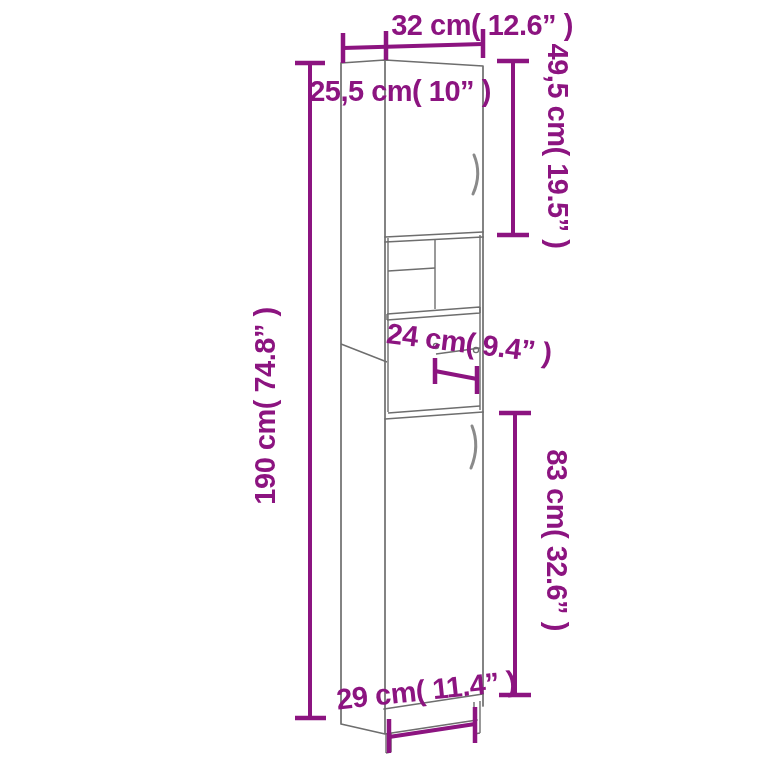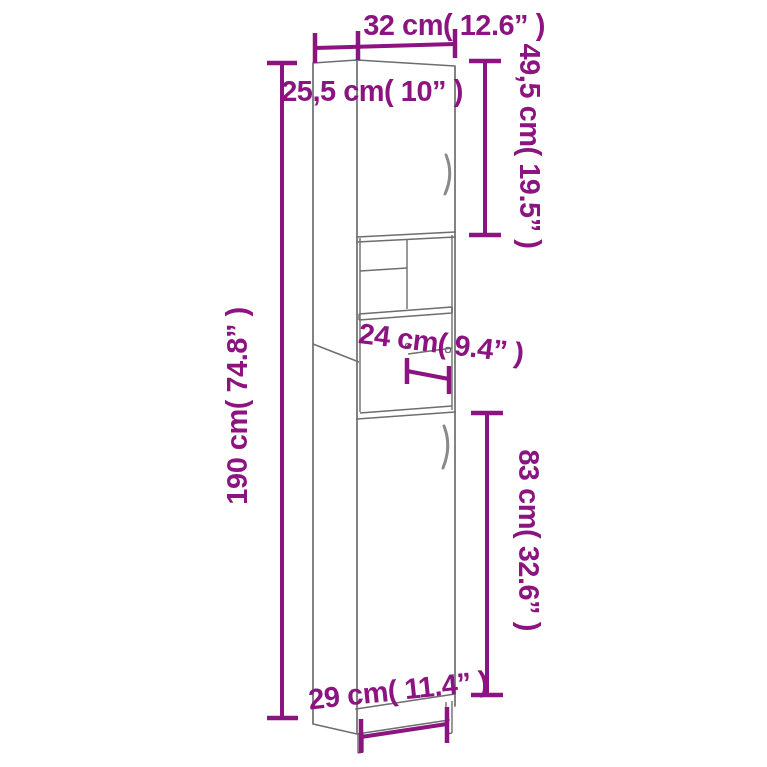--- a/index.html
+++ b/index.html
@@ -2,20 +2,21 @@
 <html style="--dim: #8C1480; --outline: #6e6e6e; --handle: #8a8a8a; --bg: #ffffff;"><head>
 <meta charset="utf-8">
 <style>
   html,body{margin:0;padding:0;background:#fff;}
   .stage{
     position:relative;
     width:657px;height:767px;
     background:var(--bg,#fff);
     overflow:hidden;
     font-family:"Liberation Sans", sans-serif;
+    margin-left:28px;
   }
   svg{display:block;}
   .gray-line{stroke:var(--outline,#6e6e6e);stroke-width:1.7;fill:none;stroke-linecap:round;stroke-linejoin:round;}
   .gray-thin{stroke:var(--outline,#6e6e6e);stroke-width:1.4;fill:none;}
   .handle{stroke:var(--handle,#8a8a8a);stroke-width:3;fill:none;stroke-linecap:round;}
   .pin{stroke:var(--outline,#6e6e6e);stroke-width:1.3;fill:#fff;}
   .dim-line{stroke:var(--dim,#8C1480);stroke-width:4;fill:none;}
   .dim-cap{stroke:var(--dim,#8C1480);stroke-width:4.5;fill:none;}
   .dim-text{
     fill:var(--dim,#8C1480);

